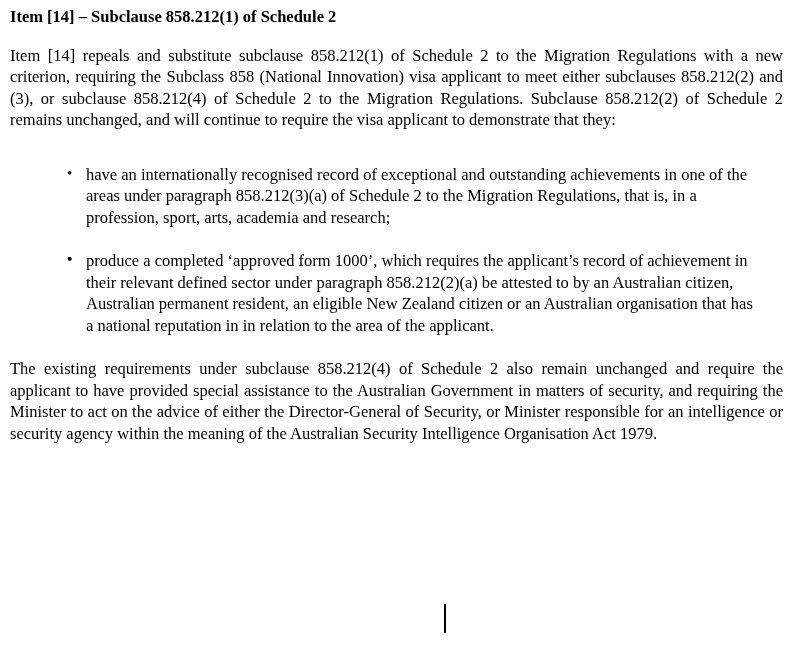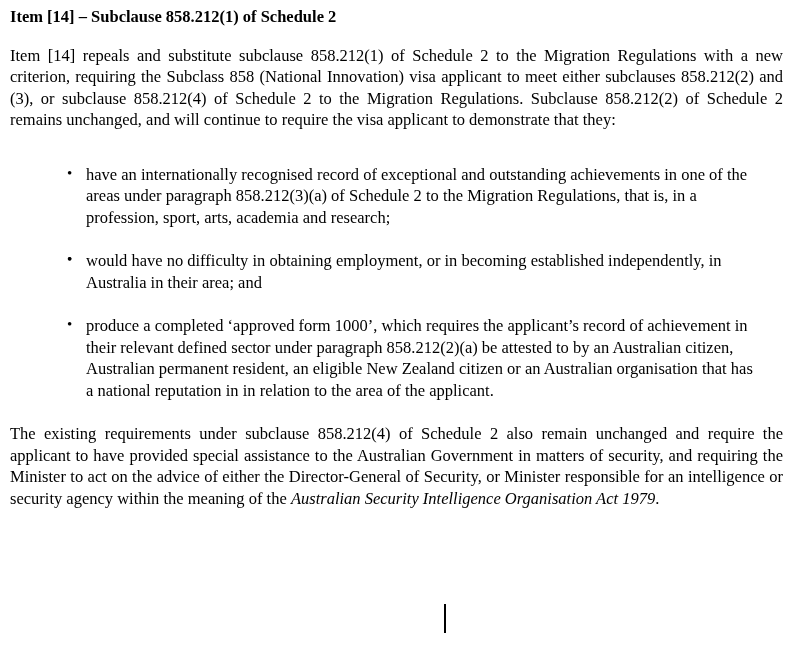--- a/index.html
+++ b/index.html
@@ -47,21 +47,20 @@
   .bullet-item:last-child {
     margin-bottom: 22px;
   }
   .bullet-marker {
     position: absolute;
     left: -19px;
     top: -1px;
     font-size: 15px;
   }
   .italic-seg {
-    font-style: italic;
   }
   .text-caret {
     position: absolute;
     left: 444px;
     top: 604px;
     width: 1.5px;
     height: 29px;
     background: #000000;
   }
 </style>
@@ -77,21 +76,20 @@
   <ul class="bullet-list">
     <li class="bullet-item">
       <span class="bullet-marker">•</span>
       <span>have an internationally recognised record of exceptional and outstanding achievements in one of the areas under paragraph 858.212(3)(a) of Schedule 2 to the Migration Regulations, that is, in a profession, sport, arts, academia and research;</span>
     </li>
     <li class="bullet-item">
       <span class="bullet-marker">•</span>
     </li>
     <li class="bullet-item">
       <span class="bullet-marker">•</span>
-      <span>would have no difficulty in obtaining employment, or in becoming established independently, in Australia in their area; and</span>
     </li>
     <li class="bullet-item">
       <span class="bullet-marker">•</span>
       <span>produce a completed ‘approved form 1000’, which requires the applicant’s record of achievement in their relevant defined sector under paragraph 858.212(2)(a) be attested to by an Australian citizen, Australian permanent resident, an eligible New Zealand citizen or an Australian organisation that has a national reputation in in relation to the area of the applicant.</span>
     </li>
   </ul>
 
 
   <p class="doc-para">
     <span>The existing requirements under subclause 858.212(4) of Schedule 2 also remain unchanged and require the applicant to have provided special assistance to the Australian Government in matters of security, and requiring the Minister to act on the advice of either the Director-General of Security, or Minister responsible for an intelligence or security agency within the meaning of the </span><span class="italic-seg">Australian Security Intelligence Organisation Act 1979</span><span>.</span>

